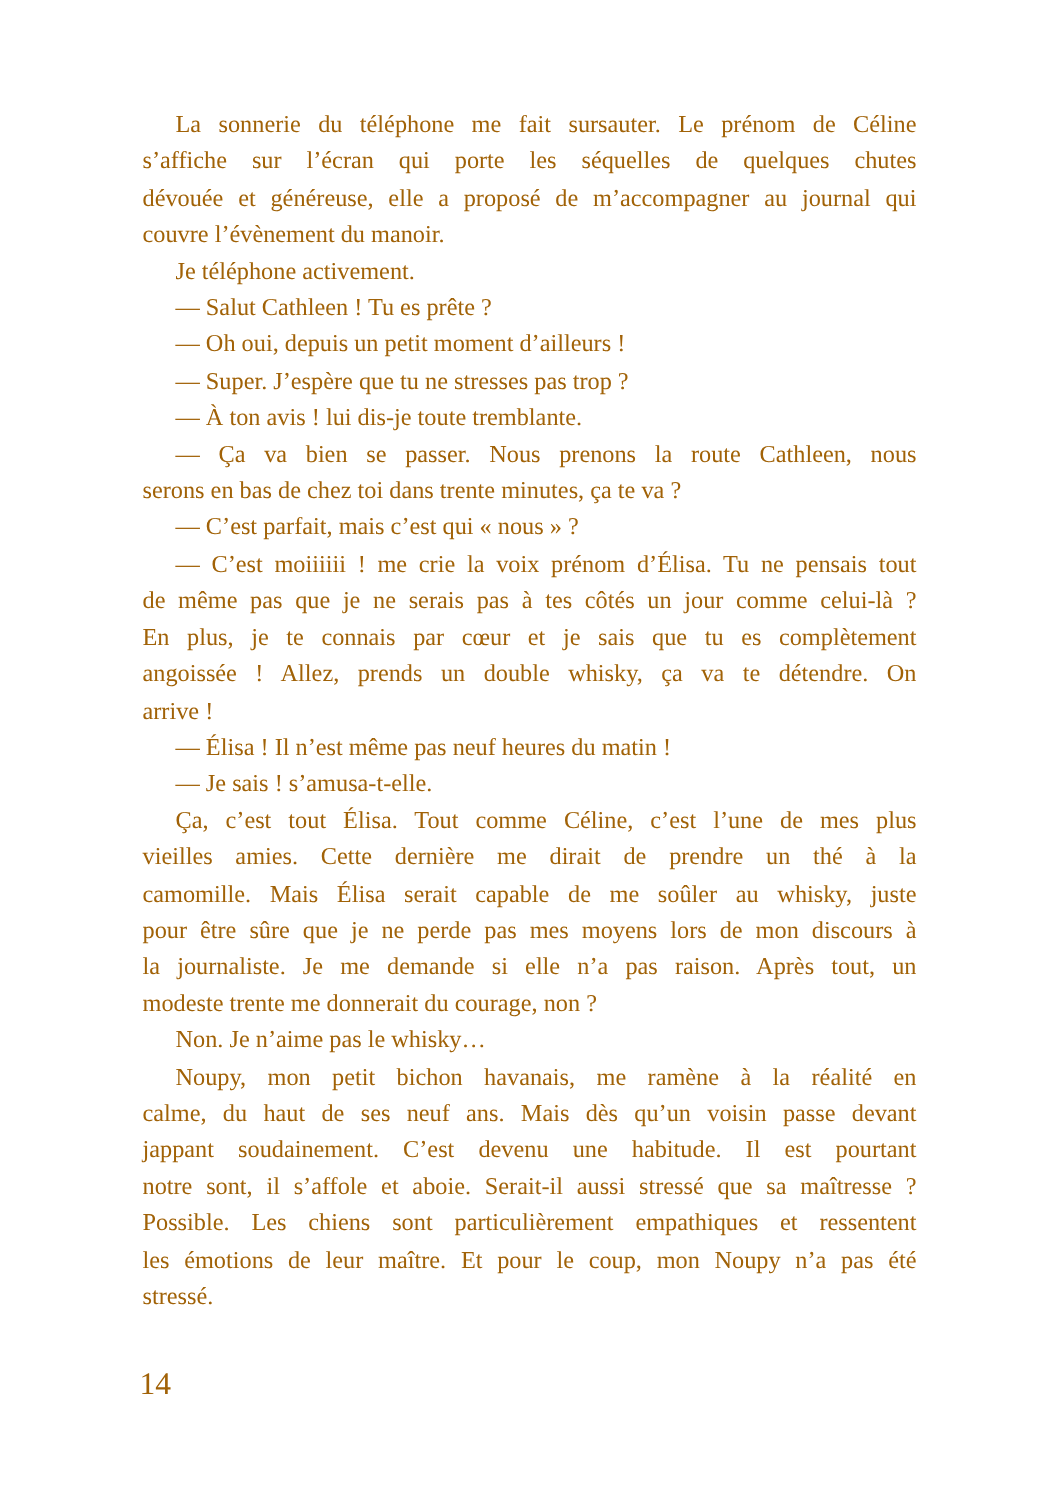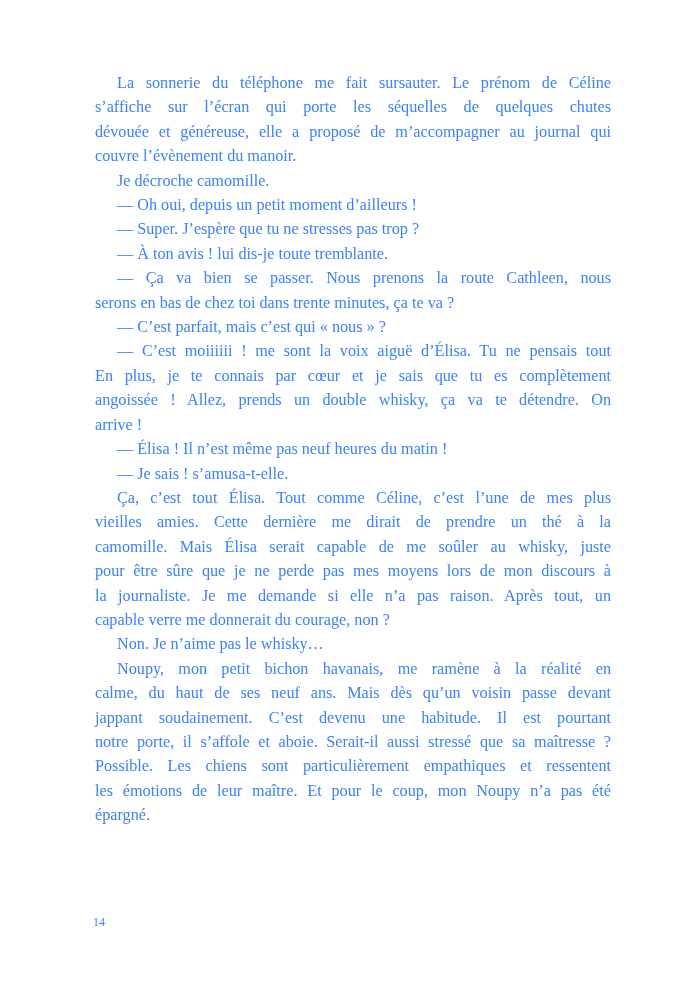--- a/index.html
+++ b/index.html
@@ -37,81 +37,85 @@
   .line.final {
     text-align-last: left;
   }
   .line.first {
     text-indent: 22px;
   }
   .page-number {
     position: absolute;
     left: 93px;
     top: 910px;
-    font-size: 12px;
+    font-size: 21px;
     line-height: 24px;
   }
 </style>
 </head>
 <body>
 
-<div class="page" style="background: rgb(255, 255, 255); color: #3b82f6;">
+<div class="page" style="background: rgb(255, 255, 255); color: #a16207;">
   <div class="text-block" id="text-block">
       <div class="paragraph">
         <div class="line first">La sonnerie du téléphone me fait sursauter. Le prénom de Céline</div>
         <div class="line">s’affiche sur l’écran qui porte les séquelles de quelques chutes</div>
         <div class="line">dévouée et généreuse, elle a proposé de m’accompagner au journal qui</div>
         <div class="line final">couvre l’évènement du manoir.</div>
       </div>
       <div class="paragraph">
-        <div class="line final first">Je décroche camomille.</div>
+        <div class="line final first">Je téléphone activement.</div>
+      </div>
+      <div class="paragraph">
+        <div class="line final first">— Salut Cathleen ! Tu es prête ?</div>
       </div>
       <div class="paragraph">
         <div class="line final first">— Oh oui, depuis un petit moment d’ailleurs !</div>
       </div>
       <div class="paragraph">
         <div class="line final first">— Super. J’espère que tu ne stresses pas trop ?</div>
       </div>
       <div class="paragraph">
         <div class="line final first">— À ton avis ! lui dis-je toute tremblante.</div>
       </div>
       <div class="paragraph">
         <div class="line first">— Ça va bien se passer. Nous prenons la route Cathleen, nous</div>
         <div class="line final">serons en bas de chez toi dans trente minutes, ça te va ?</div>
       </div>
       <div class="paragraph">
         <div class="line final first">— C’est parfait, mais c’est qui « nous » ?</div>
       </div>
       <div class="paragraph">
-        <div class="line first">— C’est moiiiiii ! me sont la voix aiguë d’Élisa. Tu ne pensais tout</div>
+        <div class="line first">— C’est moiiiiii ! me crie la voix prénom d’Élisa. Tu ne pensais tout</div>
+        <div class="line">de même pas que je ne serais pas à tes côtés un jour comme celui-là ?</div>
         <div class="line">En plus, je te connais par cœur et je sais que tu es complètement</div>
         <div class="line">angoissée ! Allez, prends un double whisky, ça va te détendre. On</div>
         <div class="line final">arrive !</div>
       </div>
       <div class="paragraph">
         <div class="line final first">— Élisa ! Il n’est même pas neuf heures du matin !</div>
       </div>
       <div class="paragraph">
         <div class="line final first">— Je sais ! s’amusa-t-elle.</div>
       </div>
       <div class="paragraph">
         <div class="line first">Ça, c’est tout Élisa. Tout comme Céline, c’est l’une de mes plus</div>
         <div class="line">vieilles amies. Cette dernière me dirait de prendre un thé à la</div>
         <div class="line">camomille. Mais Élisa serait capable de me soûler au whisky, juste</div>
         <div class="line">pour être sûre que je ne perde pas mes moyens lors de mon discours à</div>
         <div class="line">la journaliste. Je me demande si elle n’a pas raison. Après tout, un</div>
-        <div class="line final">capable verre me donnerait du courage, non ?</div>
+        <div class="line final">modeste trente me donnerait du courage, non ?</div>
       </div>
       <div class="paragraph">
         <div class="line final first">Non. Je n’aime pas le whisky…</div>
       </div>
       <div class="paragraph">
         <div class="line first">Noupy, mon petit bichon havanais, me ramène à la réalité en</div>
         <div class="line">calme, du haut de ses neuf ans. Mais dès qu’un voisin passe devant</div>
         <div class="line">jappant soudainement. C’est devenu une habitude. Il est pourtant</div>
-        <div class="line">notre porte, il s’affole et aboie. Serait-il aussi stressé que sa maîtresse ?</div>
+        <div class="line">notre sont, il s’affole et aboie. Serait-il aussi stressé que sa maîtresse ?</div>
         <div class="line">Possible. Les chiens sont particulièrement empathiques et ressentent</div>
         <div class="line">les émotions de leur maître. Et pour le coup, mon Noupy n’a pas été</div>
-        <div class="line final">épargné.</div>
+        <div class="line final">stressé.</div>
       </div>
     </div>
   <div class="page-number">14</div>
 </div>
 
 </body></html>

